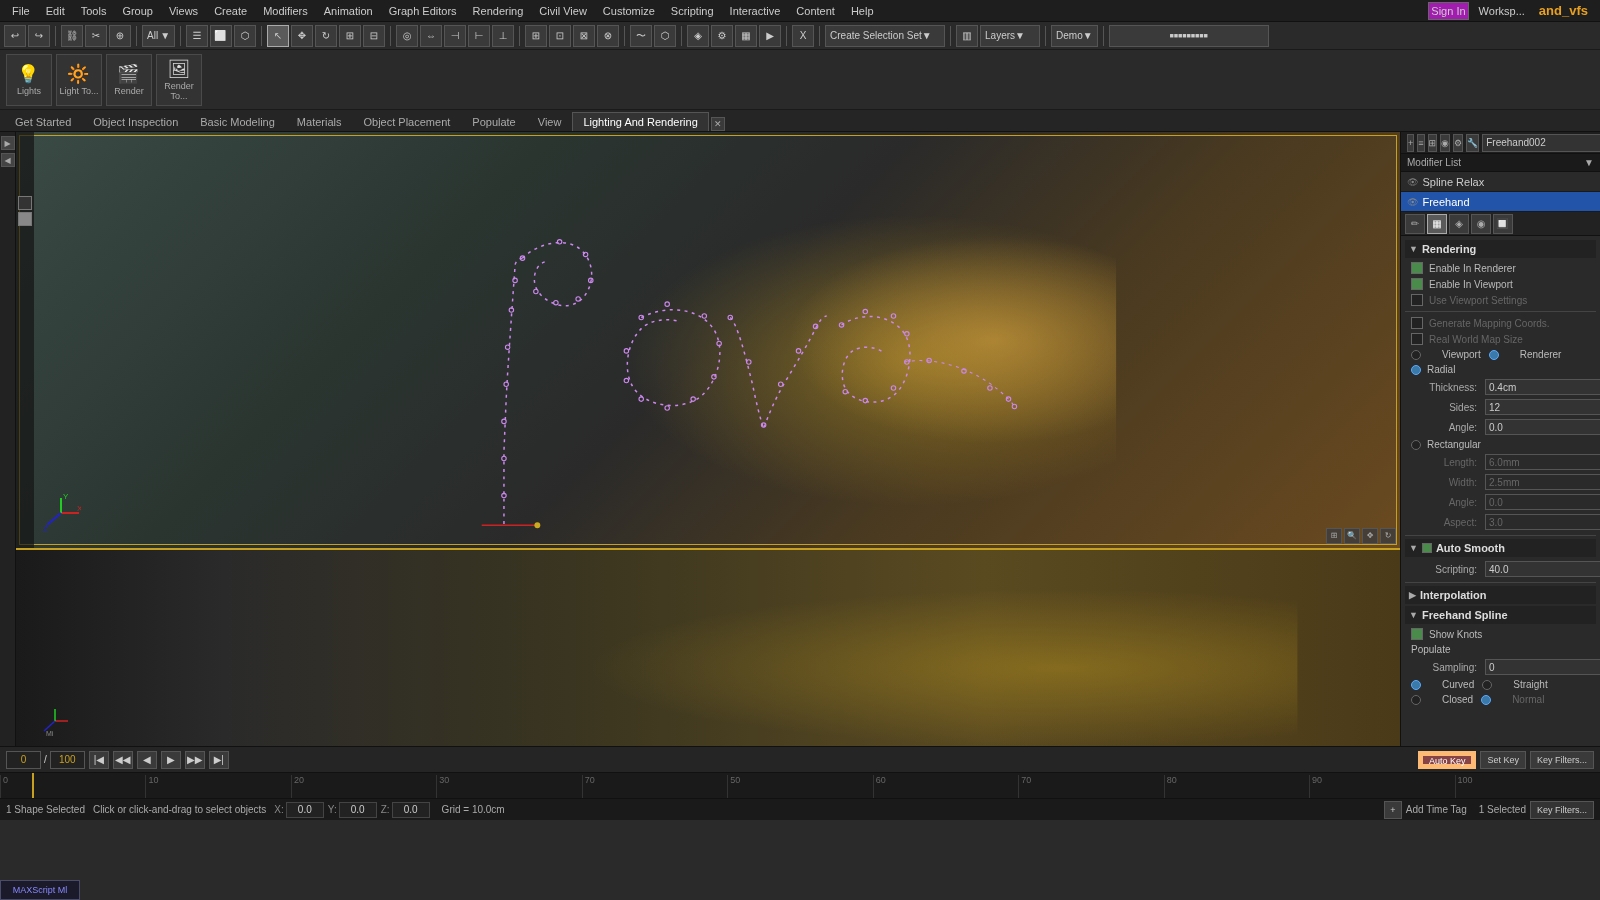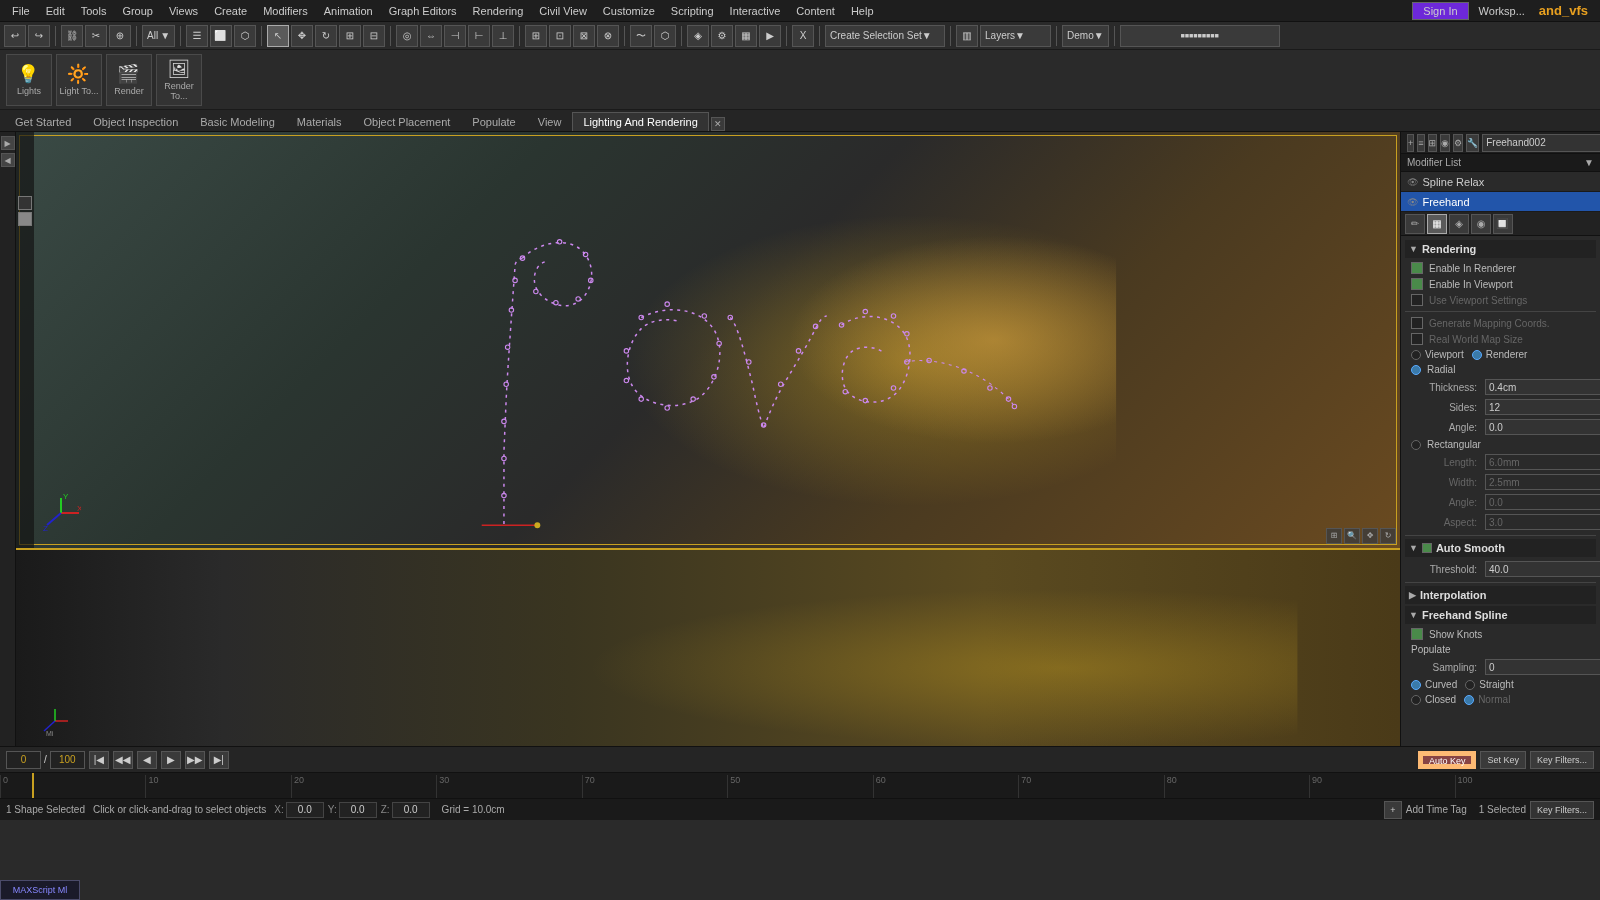--- a/index.html
+++ b/index.html
@@ -31,24 +31,24 @@
       font-size: 11px;
     }
     #menu-bar .spacer { flex: 1; }
     #sign-in-area {
       display: flex;
       align-items: center;
       gap: 4px;
       padding-right: 8px;
     }
     #sign-in-btn {
-      background: #6d28d9;
+      background: #a21caf;
       border: 1px solid #666;
       color: #ccc;
-      padding: 2px 10px;
+      padding: 2px 2px;
       font-size: 11px;
       cursor: pointer;
     }
     #workspace-label {
       color: #ccc;
       font-size: 11px;
       padding: 0 6px;
     }
     #brand-label {
       color: #e8a020;
@@ -412,21 +412,21 @@
       display: flex;
       align-items: center;
       padding: 2px 6px;
       gap: 8px;
       font-size: 10px;
       color: #bbb;
     }
     .radio-group {
       display: flex;
       align-items: center;
-      gap: 4px;
+      gap: 21px;
     }
     .radio-btn {
       width: 10px;
       height: 10px;
       border-radius: 50%;
       border: 1px solid #666;
       background: #222;
       cursor: pointer;
     }
     .radio-btn.checked { background: #3a7aaa; border-color: #5aaaff; }
@@ -686,21 +686,21 @@
   <button class="tb-btn">◈</button>
   <button class="tb-btn">⚙</button>
   <button class="tb-btn">▦</button>
   <button class="tb-btn">▶</button>
   <div class="tb-separator"></div>
   <button class="tb-btn">X</button>
   <div class="tb-separator"></div>
   <div class="tb-dropdown" style="width:120px;">Create Selection Set▼</div>
   <div class="tb-separator"></div>
   <button class="tb-btn">▥</button>
-  <div class="tb-dropdown" style="width:71px;">Layers▼</div>
+  <div class="tb-dropdown" style="width:60px;">Layers▼</div>
   <div class="tb-separator"></div>
   <div class="tb-dropdown">Demo▼</div>
   <div class="tb-separator"></div>
   <button class="tb-btn" style="width:160px; font-size:7px;">■■■■■■■■■</button>
 </div>
 
 <div id="toolbar2">
   <div class="tool-icon-btn">
     <span class="icon-sym">💡</span>
     <span class="tool-icon-label">Lights</span>
@@ -993,21 +993,21 @@
       </div>
 
       <div class="section-divider"></div>
 
       <div class="section-header">
         <span class="arrow">▼</span>
         <div class="check-box checked" style="width:10px; height:10px; display:inline-block;"></div>
         <span>Auto Smooth</span>
       </div>
       <div class="prop-row">
-        <span class="prop-label">Threshold:</span>
+        <span class="prop-label">Scripting:</span>
         <input class="prop-input" type="text" value="40.0" style="">
 
       </div>
 
       <div class="section-divider"></div>
 
       <div class="section-header">
         <span class="arrow">▶</span>
         <span>Interpolation</span>
       </div>

